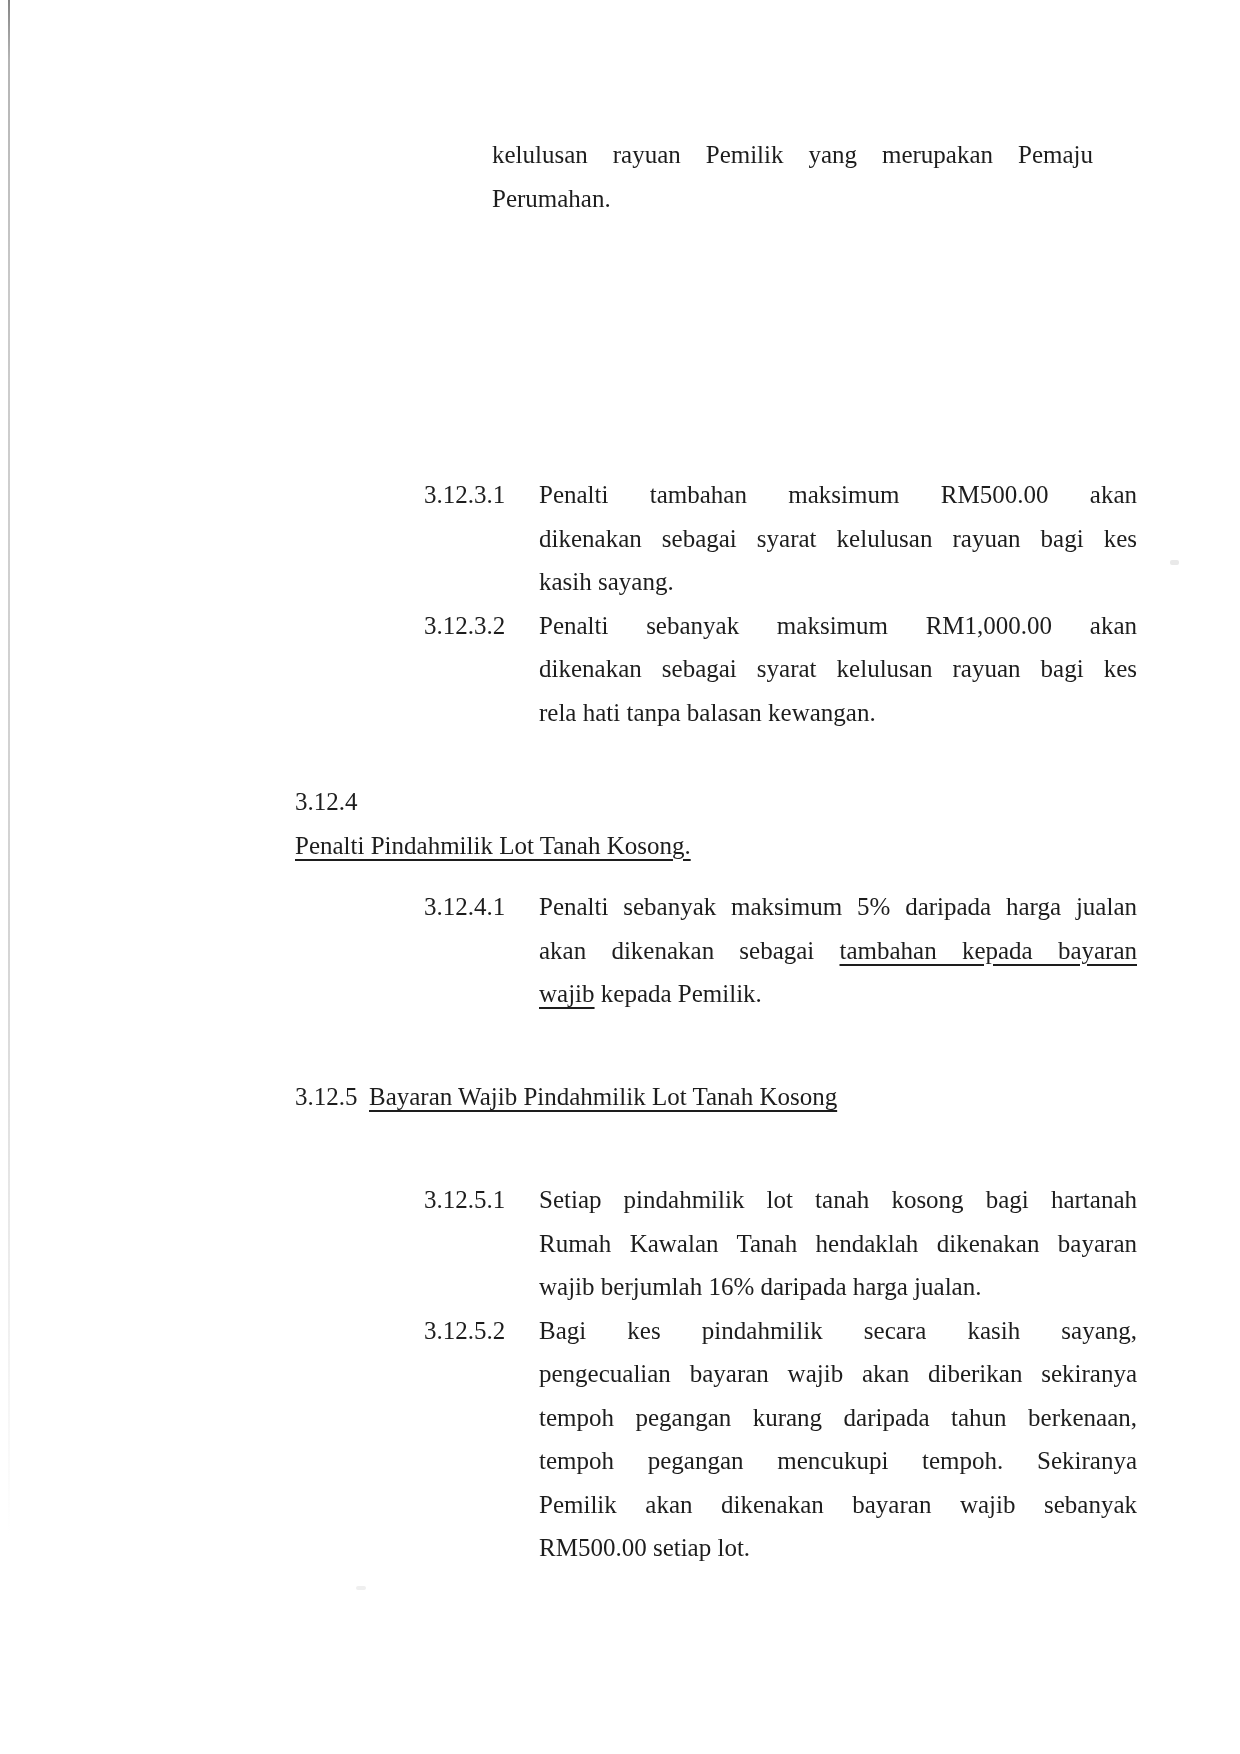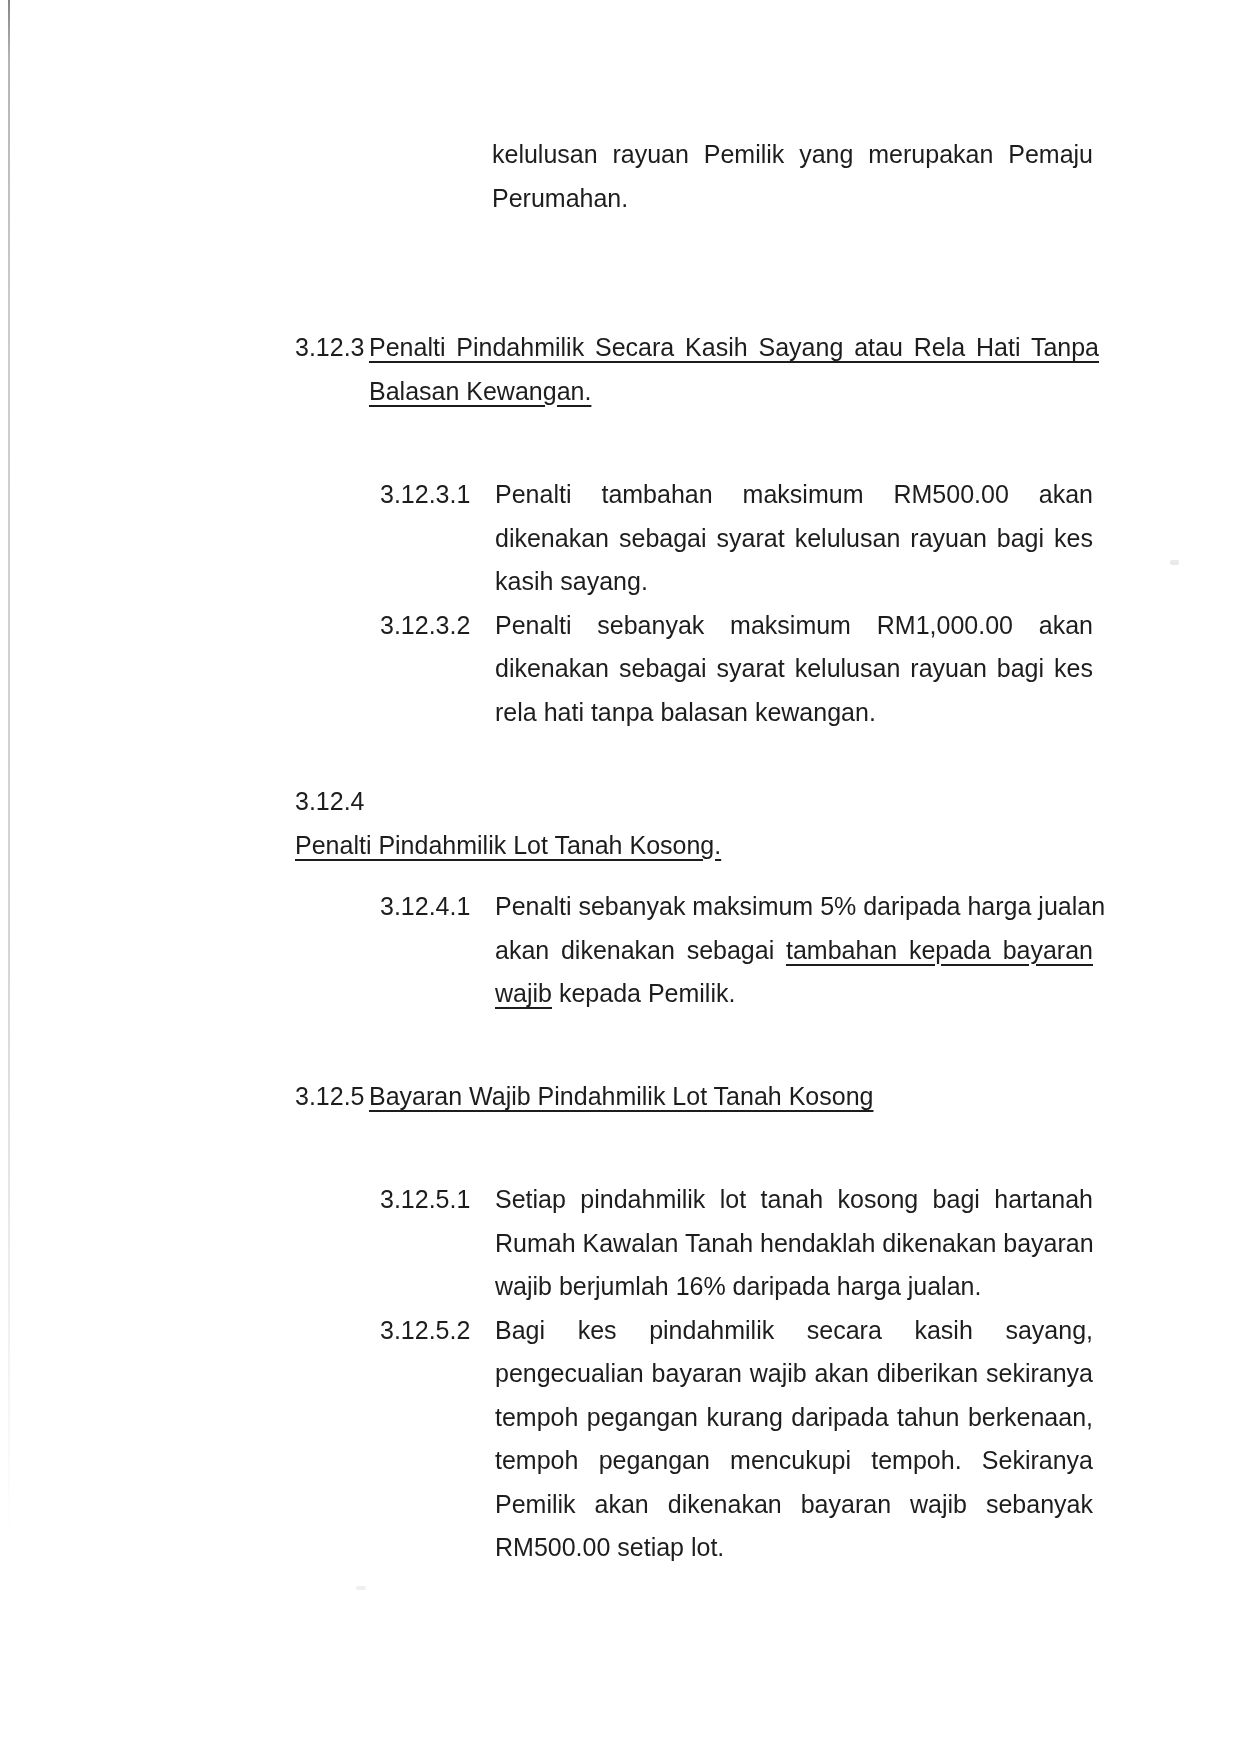--- a/index.html
+++ b/index.html
@@ -33,21 +33,21 @@
       rgba(213,213,213,0) 1535px);
   }
   .speck {
     position: absolute;
     background: #e9e9e9;
     border-radius: 2px;
   }
   .speck-1 { left: 1170px; top: 560px; width: 9px; height: 5px; }
   .speck-2 { left: 356px; top: 1586px; width: 10px; height: 4px; background: #efefef; }
 
-  .block { position: absolute; }
+  .block { position: absolute; font-family: Liberation Serif, serif; }
 
   .tline {
     height: 43.5px;
     line-height: 43.5px;
     text-align: justify;
     text-align-last: justify;
     white-space: nowrap;
   }
   .tline.tlast {
     text-align-last: left;
@@ -79,21 +79,21 @@
 
   .h-3123 { top: 326px; }
   .h-3124 { top: 780px; flex-direction: column; }
   .h-3125 { top: 1075px; }
 
   
   .clist { left: 380px; }
   .l-3123 { top: 473px; }
   .l-3124 { top: 885px; }
   .l-3125 { top: 1178px; }
-  .item { display: flex; }
+  .item { display: flex; margin-left: 44px; }
   .item .inum {
     flex: none;
     width: 115px;
     height: 43.5px;
     line-height: 43.5px;
     display: block;
   }
   .item .ibody { flex: none; width: 598px; }
 </style>
 </head>
@@ -103,27 +103,20 @@
 
   <div class="edge-line"></div>
   <div class="speck speck-1"></div>
   <div class="speck speck-2"></div>
 
   <div class="block intro">
       <div class="tline">kelulusan rayuan Pemilik yang merupakan Pemaju</div>
       <div class="tline tlast">Perumahan.</div>
     </div>
 
-  <div class="block heading h-3123">
-    <span class="num">3.12.3</span>
-    <div class="title">
-        <div class="tline"><span class="u">Penalti Pindahmilik Secara Kasih Sayang atau Rela Hati Tanpa</span></div>
-        <div class="tline tlast"><span class="u">Balasan Kewangan.</span></div>
-      </div>
-  </div>
 
   <div class="block clist l-3123">
     <div class="item">
       <span class="inum">3.12.3.1</span>
       <div class="ibody">
           <div class="tline">Penalti tambahan maksimum RM500.00 akan</div>
           <div class="tline">dikenakan sebagai syarat kelulusan rayuan bagi kes</div>
           <div class="tline tlast">kasih sayang.</div>
         </div>
     </div>

